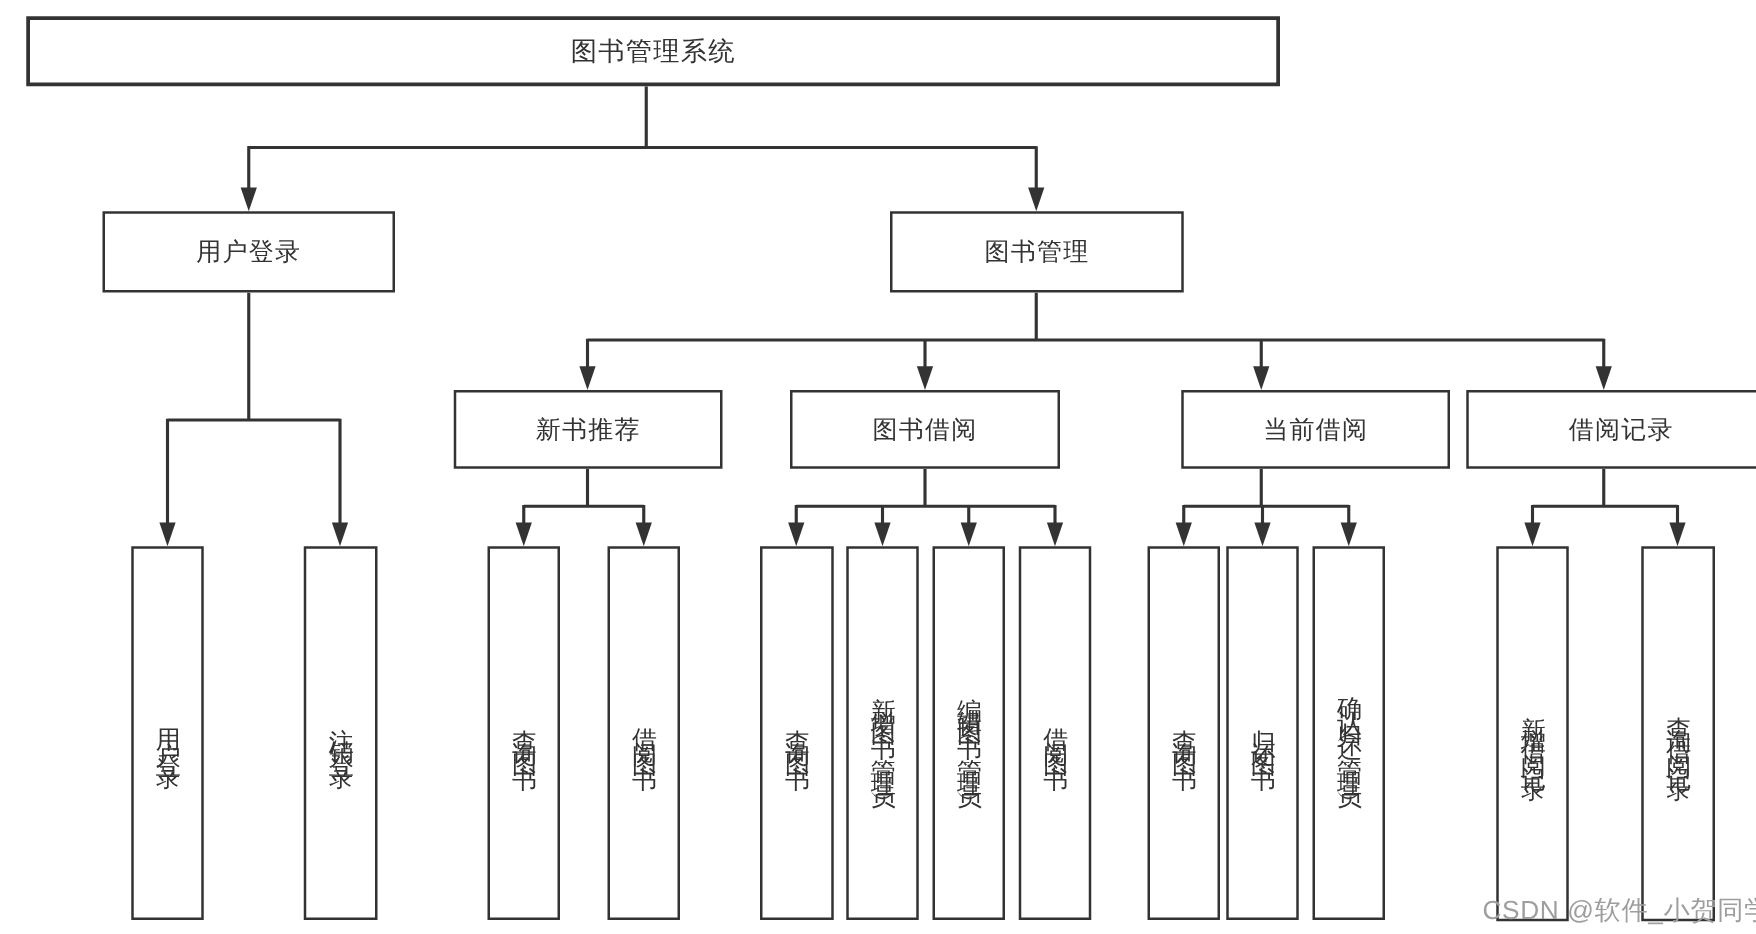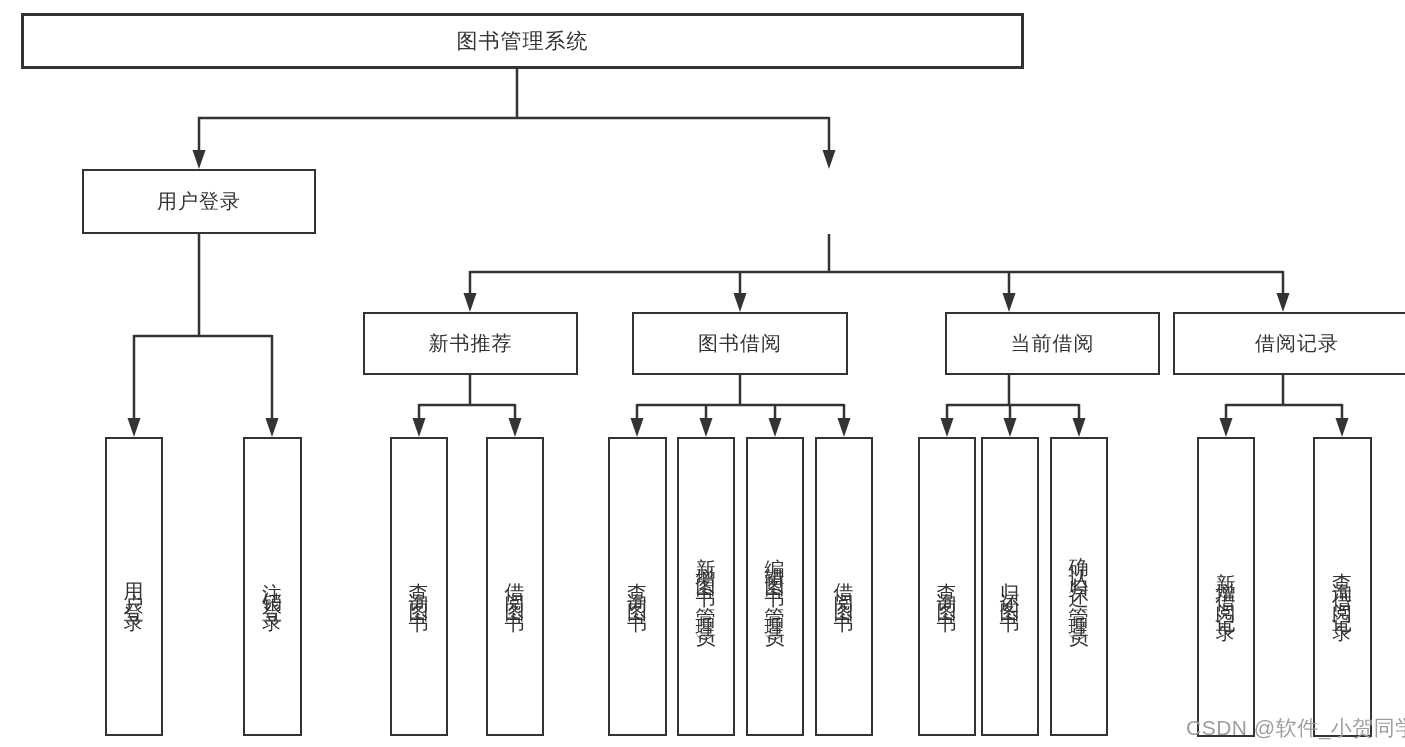--- a/index.html
+++ b/index.html
@@ -77,20 +77,21 @@
       <polygon points="1003.5,418 1016.5,418 1010,437"></polygon>
       <polygon points="1072.5,418 1085.5,418 1079,437"></polygon>
       <polygon points="1219.5,418 1232.5,418 1226,437"></polygon>
       <polygon points="1335.5,418 1348.5,418 1342,437"></polygon>
     </g>
   </svg>
 
   <div class="box root" style="left:21px;top:13px;width:1003px;height:56px;text-align:center;">图书管理系统</div>
 
   <div class="box" style="left:82px;top:169px;width:234px;height:65px;">用户登录</div>
+  <div class="box" style="left:712px;top:169px;width:235px;height:65px;">图书管理</div>
 
   <div class="box" style="left:363px;top:312px;width:215px;height:63px;">新书推荐</div>
   <div class="box" style="left:632px;top:312px;width:216px;height:63px;">图书借阅</div>
   <div class="box" style="left:902px;top:312px;width:215px;height:63px;margin-left:43px;">当前借阅</div>
   <div class="box" style="left:1173px;top:312px;width:248px;height:63px;">借阅记录</div>
 
   <div class="box vbox" style="left:105px;top:437px;width:58px;height:299px;">
     <span>用户登录</span>
   </div>
   <div class="box vbox" style="left:243px;top:437px;width:59px;height:299px;">

